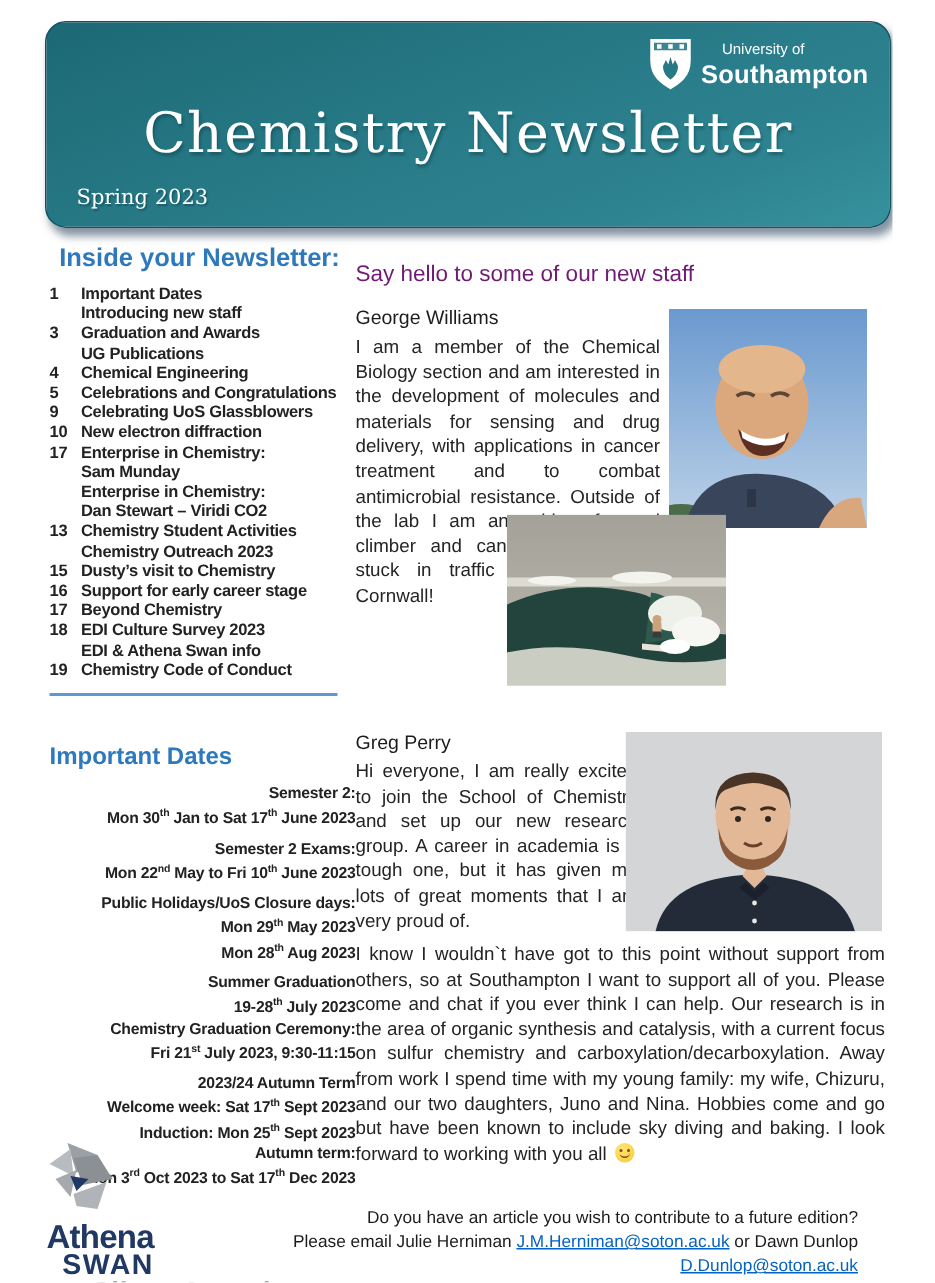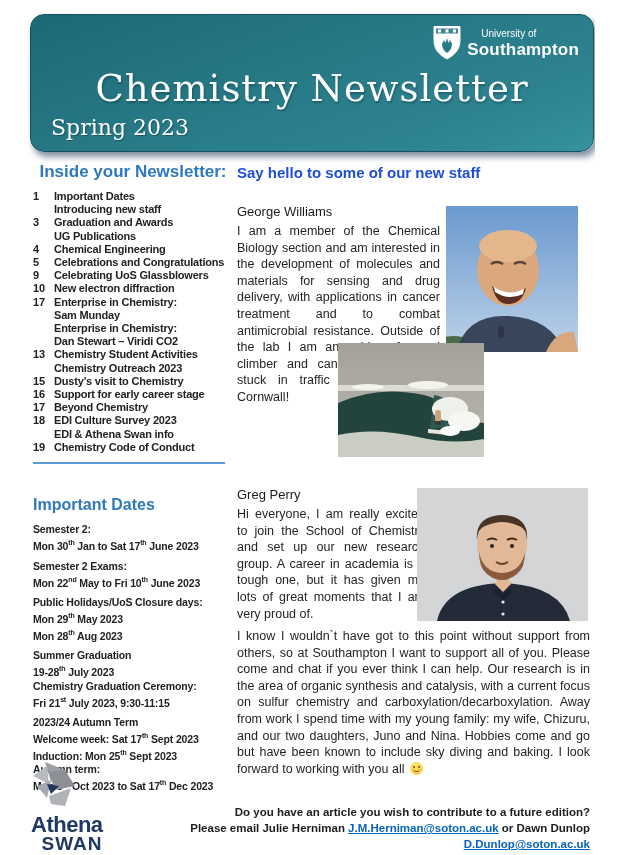--- a/index.html
+++ b/index.html
@@ -7,71 +7,71 @@
         font-family:"Liberation Sans",sans-serif;color:#242424;}
 
   
   .banner{position:absolute;left:30px;top:14px;width:562px;height:136px;border-radius:14px;
           background:linear-gradient(160deg,#1c6975 0%,#277986 45%,#2f8491 80%,#35929e 100%);
           border:1px solid #14525d;box-shadow:3px 5px 6px rgba(90,110,130,.75);}
   .banner-title{position:absolute;left:0;right:0;top:52px;text-align:center;
           font-family:"DejaVu Serif",serif;font-weight:400;font-size:37px;color:#ffffff;
           letter-spacing:1px;text-shadow:1px 2px 2px rgba(0,40,50,.35);}
   .banner-issue{position:absolute;left:20px;bottom:11px;font-family:"DejaVu Serif",serif;
-          font-size:22px;color:#ffffff;text-shadow:1px 1px 1px rgba(0,40,50,.4);}
+          font-size:14px;color:#ffffff;text-shadow:1px 1px 1px rgba(0,40,50,.4);}
   .uos-logo{position:absolute;right:14px;top:10px;display:flex;align-items:center;gap:5px;}
   .uos-text{color:#ffffff;text-align:left;line-height:1;}
   .uos-line1{font-size:10px;margin-left:14px;margin-bottom:2px;}
   .uos-line2{font-size:17px;font-weight:bold;letter-spacing:.2px;}
 
   
   .sidebar{position:absolute;left:33px;top:160px;width:200px;}
   .toc-title{font-size:17px;font-weight:bold;color:#2E79BE;text-align:center;margin:2px 0 8px 0;}
   .toc-row{display:flex;font-size:11px;font-weight:bold;line-height:13.2px;color:#222222;
            letter-spacing:-0.2px;white-space:nowrap;}
   .toc-num{width:21px;flex:none;}
   .toc-divider{height:2px;background:#5B9BD5;width:192px;margin:8px 0 0 0;}
 
   .dates{position:absolute;left:33px;top:496px;width:204px;}
   .dates-title{font-size:16px;font-weight:bold;color:#2E79BE;margin:0 0 8px 0;}
-  .date-group{margin-bottom:6px;}
+  .date-group{margin-bottom:6px;text-align:right;}
   .date-line{font-size:10.5px;font-weight:bold;line-height:14px;color:#222222;
              letter-spacing:-0.15px;white-space:nowrap;}
   .date-line sup{font-size:7px;}
 
   
   .athena{position:absolute;left:31px;top:760px;width:150px;}
   .athena-top{display:flex;align-items:flex-start;flex-direction:column;}
   .athena-words{flex:1;text-align:right;line-height:1;margin-top:2px;}
   .athena-l1{font-size:22px;font-weight:bold;color:#203864;letter-spacing:-0.5px;}
   .athena-l2{font-size:19px;font-weight:bold;color:#203864;letter-spacing:1px;margin-top:-2px;}
   .athena-l3{font-size:19px;font-weight:bold;color:#8a8d90;letter-spacing:.5px;margin-top:-1px;text-align:right;}
   .athena-bar{margin-top:3px;background:#000000;color:#ffffff;font-size:5.6px;font-weight:bold;
               text-align:center;padding:3px 1px;letter-spacing:.1px;white-space:nowrap;}
 
   
   .main{position:absolute;left:237px;top:160px;width:353px;}
-  .main-heading{position:absolute;left:0;top:4px;font-size:15px;font-weight:bold;color:#1d4ed8;}
+  .main-heading{position:absolute;left:0;top:14px;font-size:15px;font-weight:normal;color:#701a75;}
   .staff-name{position:absolute;font-size:13px;font-weight:normal;color:#1c1c1c;}
   .bio{position:absolute;font-size:12.5px;line-height:16.6px;text-align:justify;color:#242424;}
   .photo{position:absolute;overflow:hidden;}
   .full-para{position:absolute;left:0;top:468px;width:353px;font-size:12.5px;line-height:16.6px;
              text-align:justify;color:#242424;}
 
   .emoji{display:inline-block;width:13px;height:13px;border-radius:50%;
          background:radial-gradient(circle at 35% 30%,#ffe475,#fcc934);position:relative;
          vertical-align:-2px;margin-left:2px;}
   .emoji::before{content:"";position:absolute;left:3px;top:4px;width:2px;height:2px;
          border-radius:50%;background:#7a4b12;box-shadow:5px 0 0 #7a4b12;}
   .emoji::after{content:"";position:absolute;left:3px;top:5px;width:7px;height:4px;
          border-bottom:1.5px solid #7a4b12;border-radius:0 0 7px 7px;}
 
   
-  .footer{position:absolute;left:150px;top:804px;width:440px;text-align:right;
-          font-size:11.5px;font-weight:bold;color:#1c1c1c;line-height:16px;}
+  .footer{position:absolute;left:132px;top:804px;width:440px;text-align:right;
+          font-size:11.5px;font-weight:normal;color:#1c1c1c;line-height:16px;}
   .footer a{color:#0563C1;text-decoration:underline;}
 </style>
 </head>
 <body>
 
 <div class="page">
 
   <div class="banner">
     <div class="uos-logo">
       <svg width="30" height="36" viewBox="0 0 30 36">

